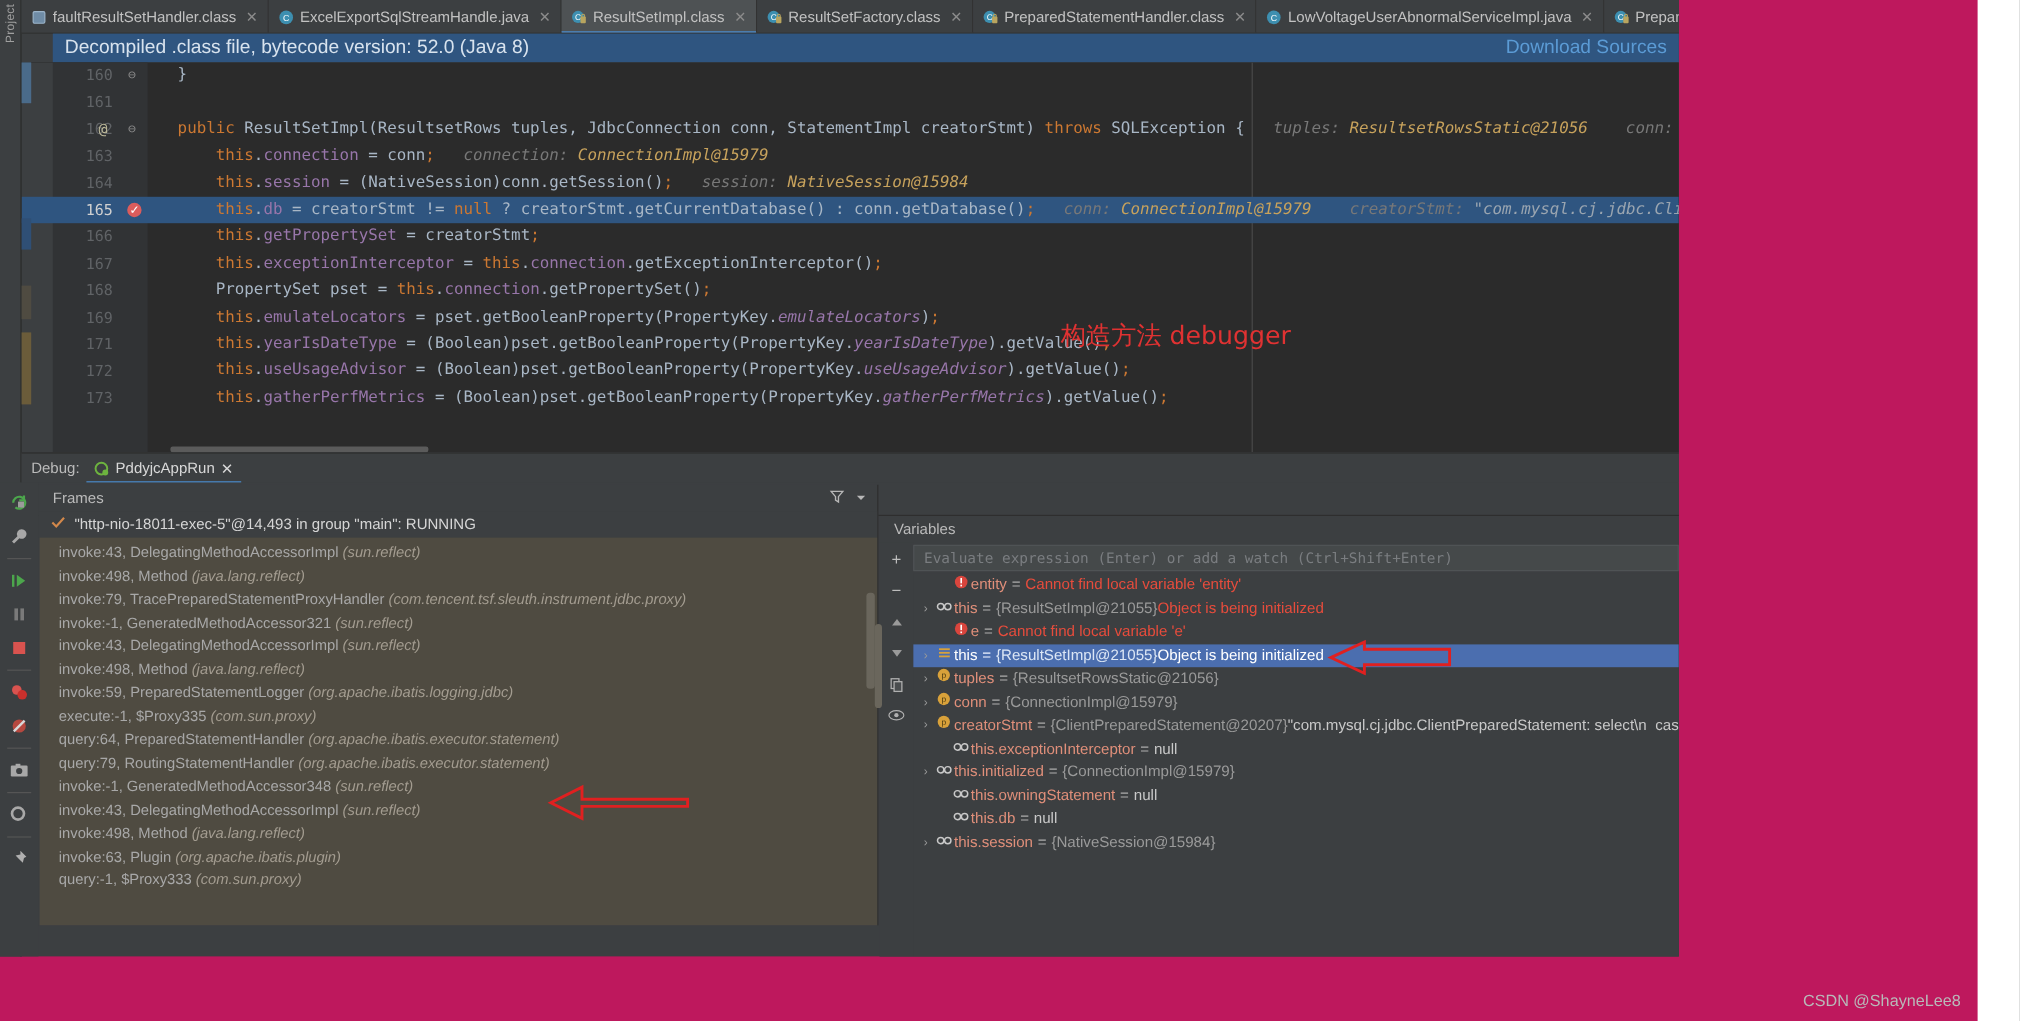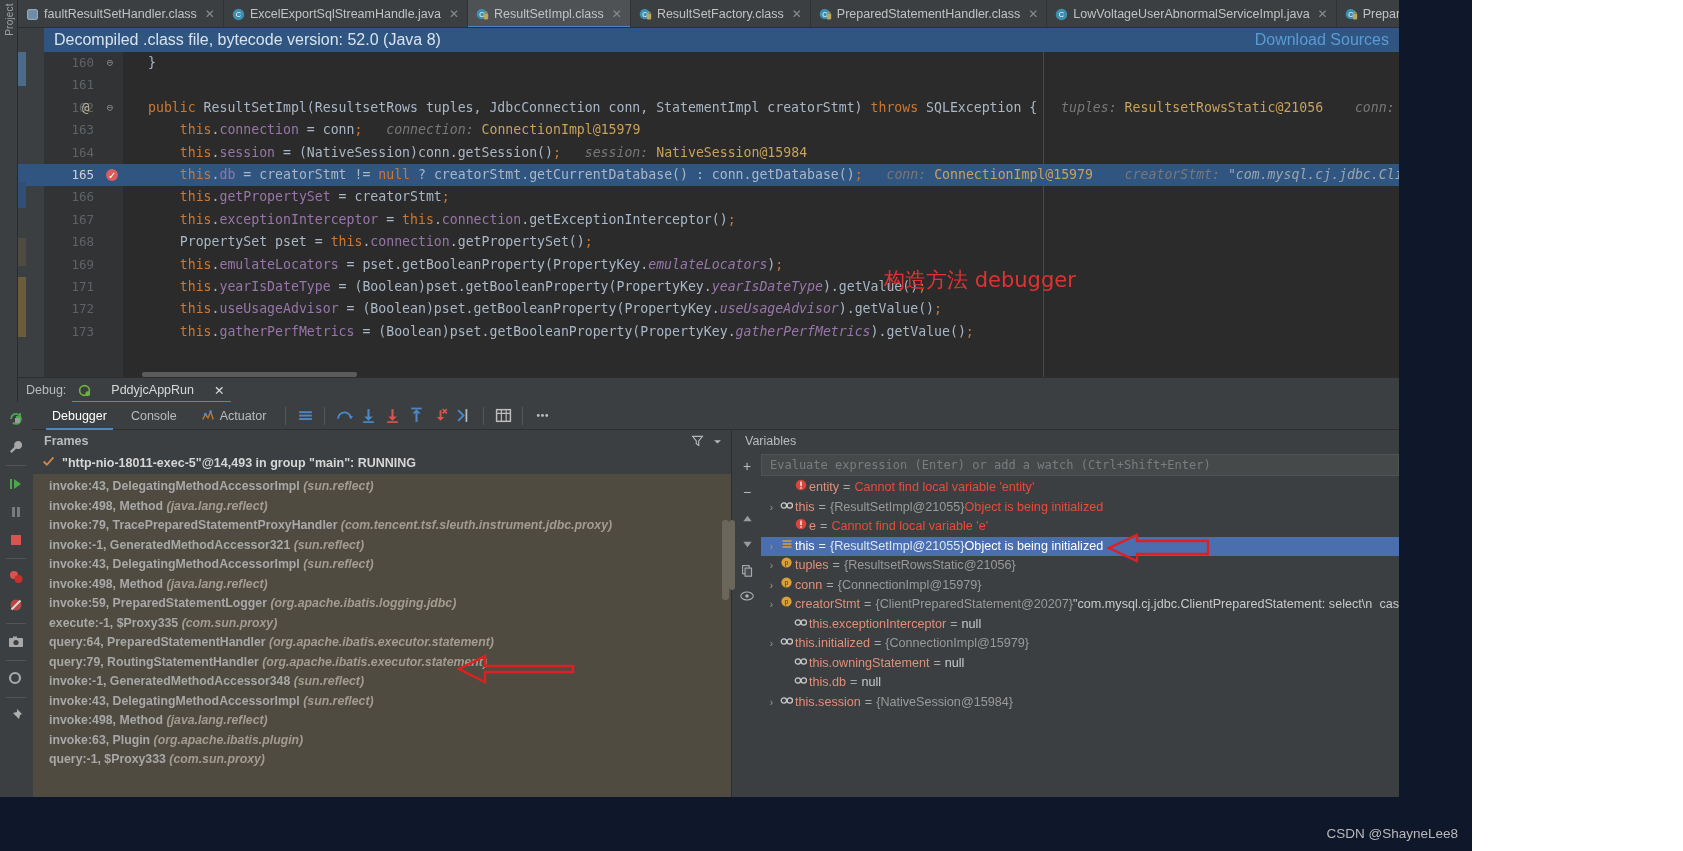--- a/index.html
+++ b/index.html
@@ -4,22 +4,22 @@
 <style>
   * { box-sizing: border-box; margin: 0; padding: 0; }
   html, body {
     width: 1683px; height: 851px;
     background: #ffffff;
     font-family: "Liberation Sans", sans-serif;
     overflow: hidden;
   }
   #app {
     position: relative;
-    width: 1472px; height: 851px;
-    background: #0f172a;
+    width: 1648px; height: 851px;
+    background: #be185d;
     padding-left: 46px;
   }
   
   .ide {
     position: absolute; left: 0; top: 0;
     width: 1399px; height: 797px;
     background: #3c3f41;
     color: #bbbbbb;
   }
   
@@ -124,21 +124,21 @@
     color: #a9b7c6;
   }
   .vline {
     position: absolute; left: 1025px; top: 0; width: 1px; height: 325px;
     background: #4a4a4a;
   }
   
   .kw { color: #cc7832; }
   .fld { color: #9876aa; margin-top: 30px; }
   .hint { color: #787878; font-style: italic; }
-  .hintv { color: #c7a25c; }
+  .hintv { color: #c7a25c; font-style: italic; }
   .hintv2 { color: #9aa5b0; font-style: italic; }
   .semi { color: #cc7832; }
   
   .zh-note {
     position: absolute; left: 866px; top: 214px;
     color: #e03232; font-size: 21px;
     font-family: "DejaVu Sans", sans-serif;
   }
   
   .hscroll {
@@ -152,21 +152,21 @@
   .debug-head {
     position: absolute; left: 18px; top: 377px;
     width: 1381px; height: 25px;
     background: #3c3f41;
     display: flex; align-items: center; gap: 6px;
     padding-left: 8px;
     font-size: 12.5px; color: #bbbbbb;
     border-top: 1px solid #2e2e2e;
   }
   .debug-head .runtab {
-    display: flex; align-items: center; gap: 20px;
+    display: flex; align-items: center; gap: 5px;
     padding: 0 6px; height: 25px; position: relative;
     color: #d8d8d8;
   }
   .debug-head .runtab::after {
     content: ""; position: absolute; left: 0; bottom: 0;
     width: 100%; height: 2px; background: #4a88c7;
   }
   
   .toolcol {
     position: absolute; left: 0; top: 402px;
@@ -195,25 +195,24 @@
   .dtab.active { color: #ffffff; }
   .dtab.active::after {
     content: ""; position: absolute; left: 6px; bottom: 0;
     width: calc(100% - 12px); height: 2px; background: #4a88c7;
   }
   .dtab.withicon { display: flex; align-items: center; gap: 5px; }
   .tb-sep { width: 1px; height: 18px; background: #555; margin: 0 7px; }
   .tbi { width: 24px; height: 24px; display: flex; align-items: center; justify-content: center; }
   
   .frames-pane {
-    position: absolute; left: 32px; top: 430px;
+    position: absolute; left: 32px; top: 404px;
     width: 700px; height: 367px;
     background: #3c3f41;
     border-right: 1px solid #2e2e2e;
-    font-weight: bold;
   }
   .pane-title {
     height: 22px; line-height: 22px; padding-left: 12px;
     font-size: 12.5px; color: #bbbbbb;
     position: relative;
   }
   .frames-filter {
     position: absolute; right: 8px; top: 3px;
     display: flex; align-items: center; gap: 8px;
   }

